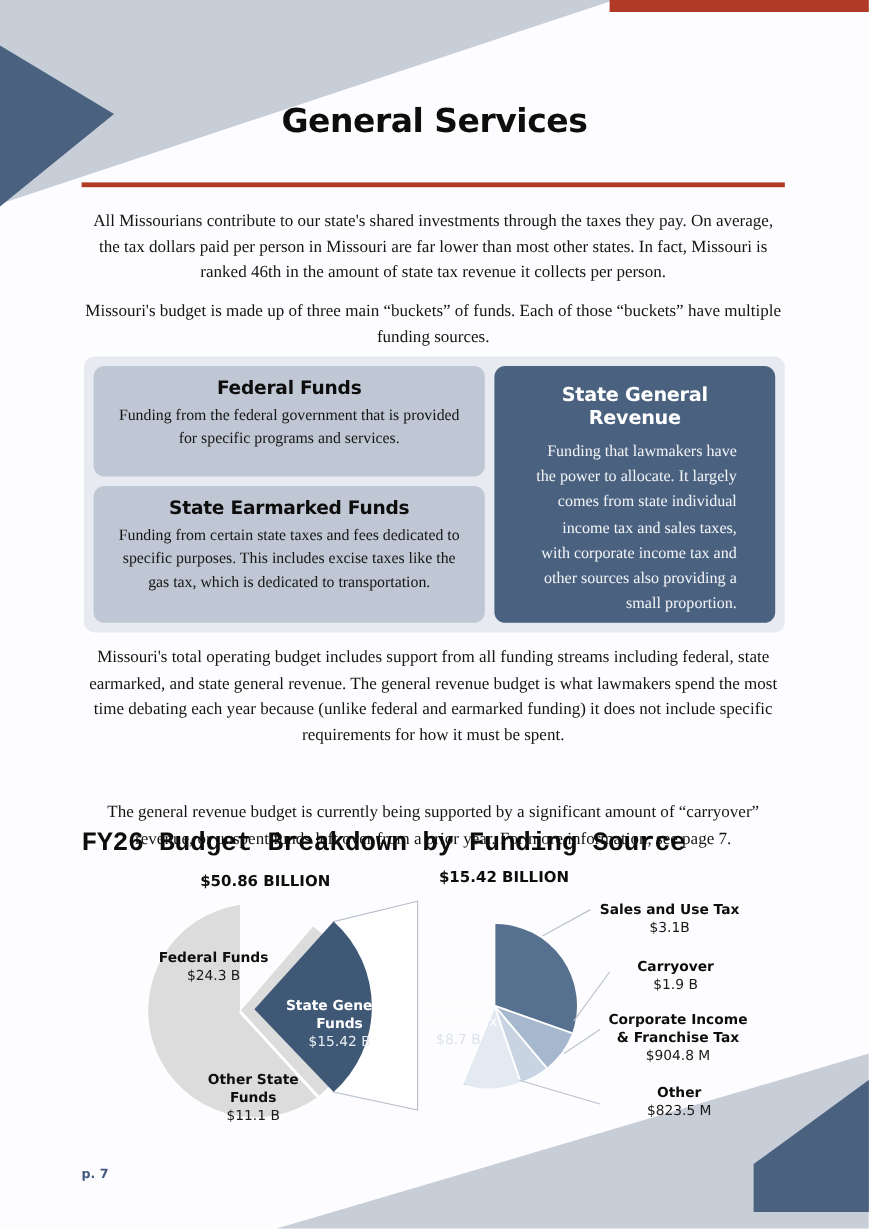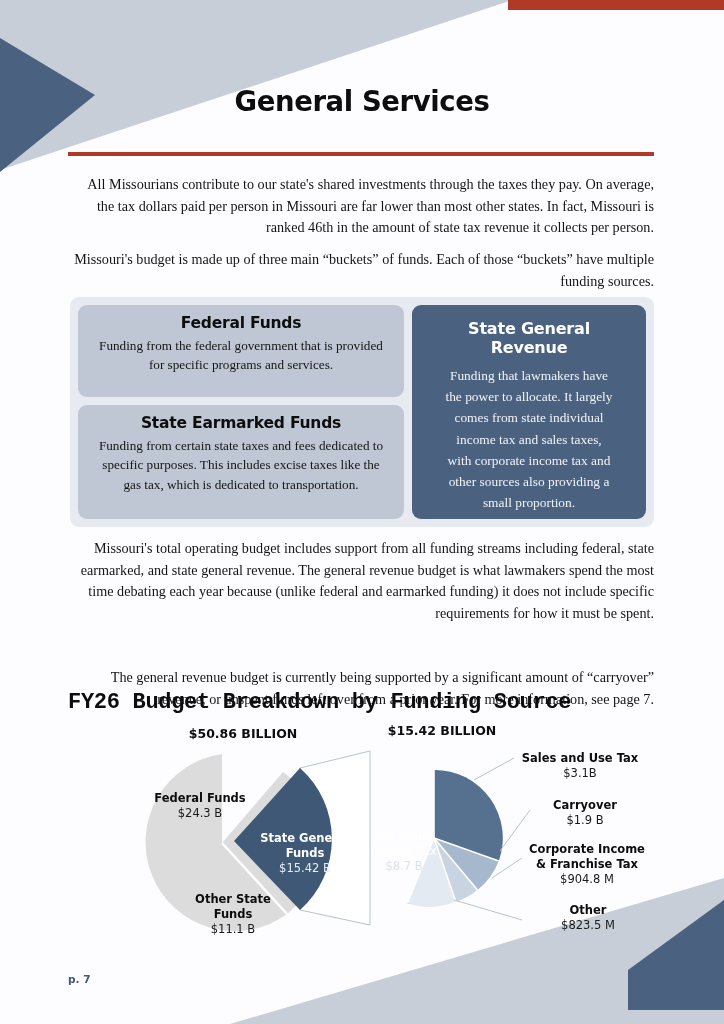--- a/index.html
+++ b/index.html
@@ -52,21 +52,21 @@
 
   
   .content { position: absolute; left: 0; top: 0; width: 724px; }
   p.body-text {
     position: absolute;
     left: 68px;
     width: 586px;
     margin: 0;
     font-size: 14.2px;
     line-height: 1.52;
-    text-align: right;
+    text-align: center;
     color: #141414;
   }
   #para-1 { top: 174px; }
   #para-2 { top: 249px; }
   #para-3 { top: 538px; }
   #para-4 { top: 667px; }
 
   
   .buckets {
     position: absolute;
@@ -117,40 +117,40 @@
   }
   .bucket-body {
     font-size: 13.2px;
     line-height: 1.46;
     color: #151515;
   }
   .bucket-card.general .bucket-body {
     color: #f2f4f7;
     line-height: 1.58;
     font-size: 13.4px;
+    text-align: right;
   }
 
   
   .chart-heading {
     position: absolute;
     left: 68px;
     top: 690px;
     font-family: Liberation Mono, monospace;
     font-weight: bold;
     font-size: 22px;
     letter-spacing: -0.3px;
     color: #0d0d0d;
   }
   .chart-area {
     position: absolute;
     left: 0;
     top: 718px;
     width: 647px;
     height: 250px;
-    padding-left: 22px;
   }
   .chart-svg { display: block; }
 
   .ctext {
     font-family: "DejaVu Sans", "Liberation Sans", sans-serif;
   }
   .ctext-bold {
     font-family: "DejaVu Sans", "Liberation Sans", sans-serif;
     font-weight: bold;
   }

